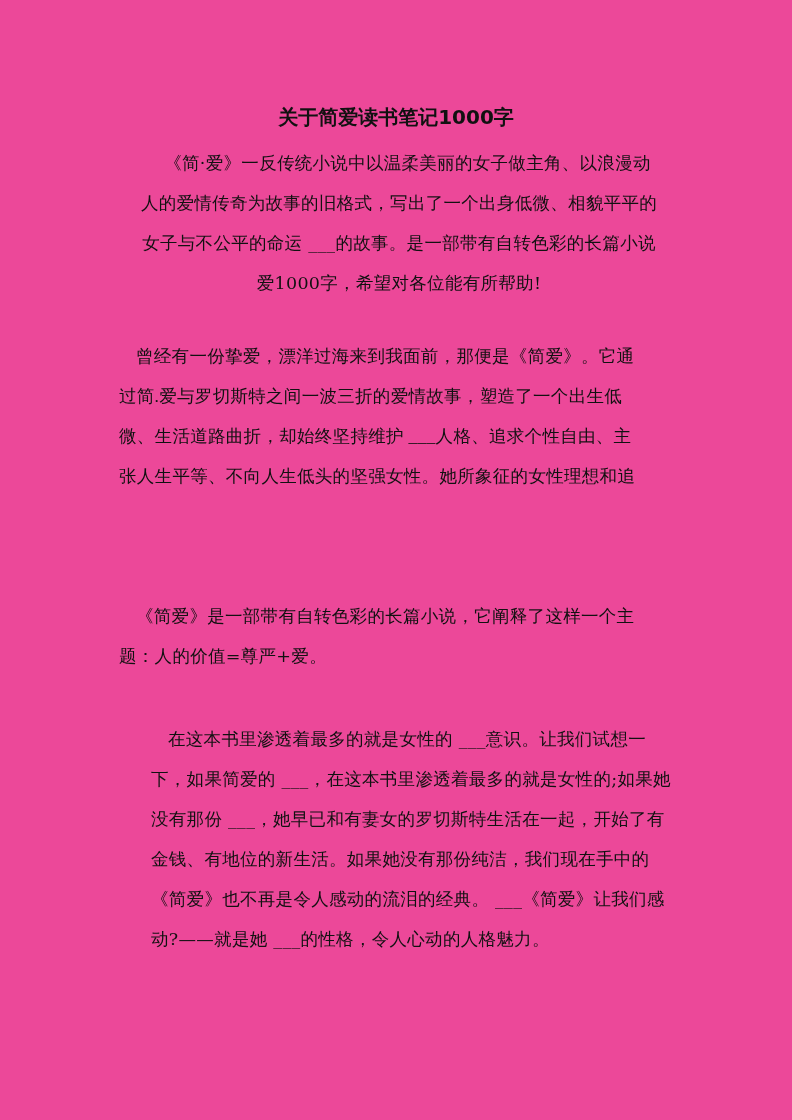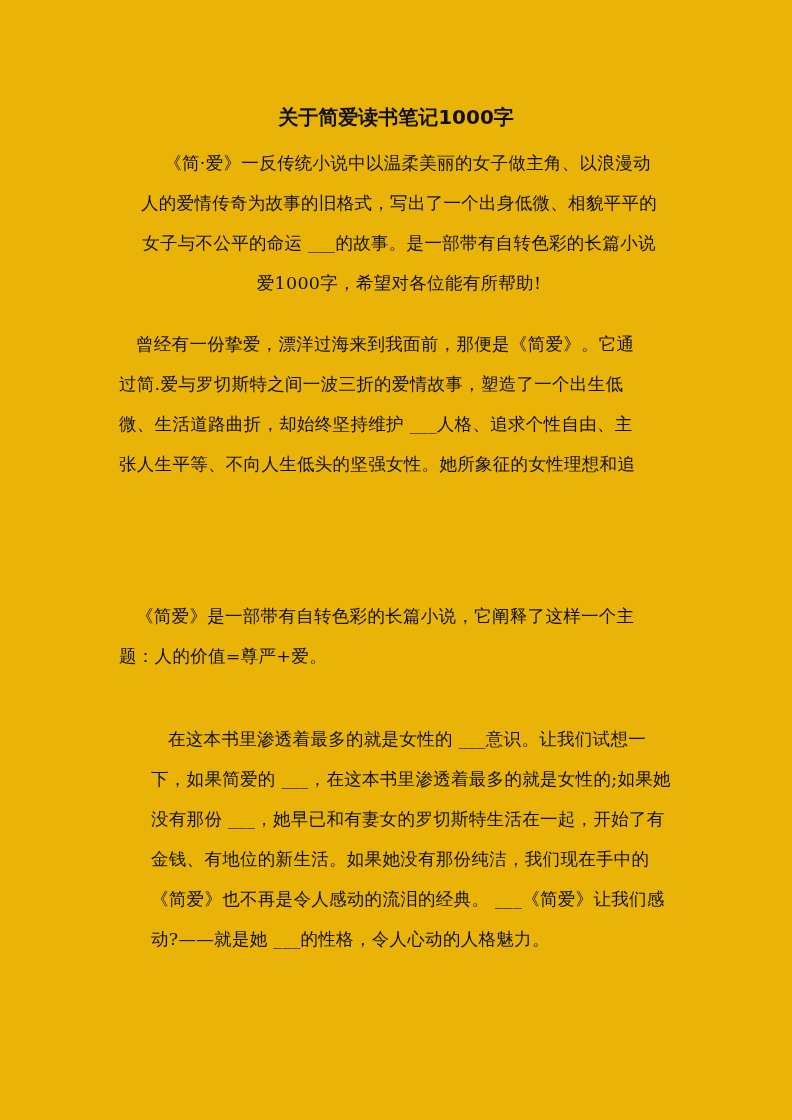--- a/index.html
+++ b/index.html
@@ -14,21 +14,21 @@
     overflow: hidden;
     font-family: "DejaVu Serif", "Liberation Serif", serif;
     color: #111111;
   }
   .page {
     position: absolute;
     left: 0;
     top: 0;
     width: 792px;
     height: 1120px;
-    background: #eab308;
+    background: #ec4899;
   }
   .title {
     position: absolute;
     left: 0;
     width: 792px;
     top: 103px;
     text-align: center;
     font-size: 20px;
     font-weight: bold;
     line-height: 28px;
@@ -45,21 +45,21 @@
     height: 40px;
     line-height: 40px;
     font-size: 17.5px;
     white-space: nowrap;
     letter-spacing: 0.3px;
   }
   .line.indent {
     padding-left: 17px;
   }
   .p1 { top: 143px; text-align: center; }
-  .p2 { top: 324px; }
+  .p2 { top: 336px; font-family: Liberation Serif, serif; }
   .p3 { top: 596px; }
   .p4 { top: 719px; margin-left: 32px; }
 </style>
 </head>
 <body>
 
 <div class="page">
 
   <div class="title">关于简爱读书笔记1000字</div>
 

